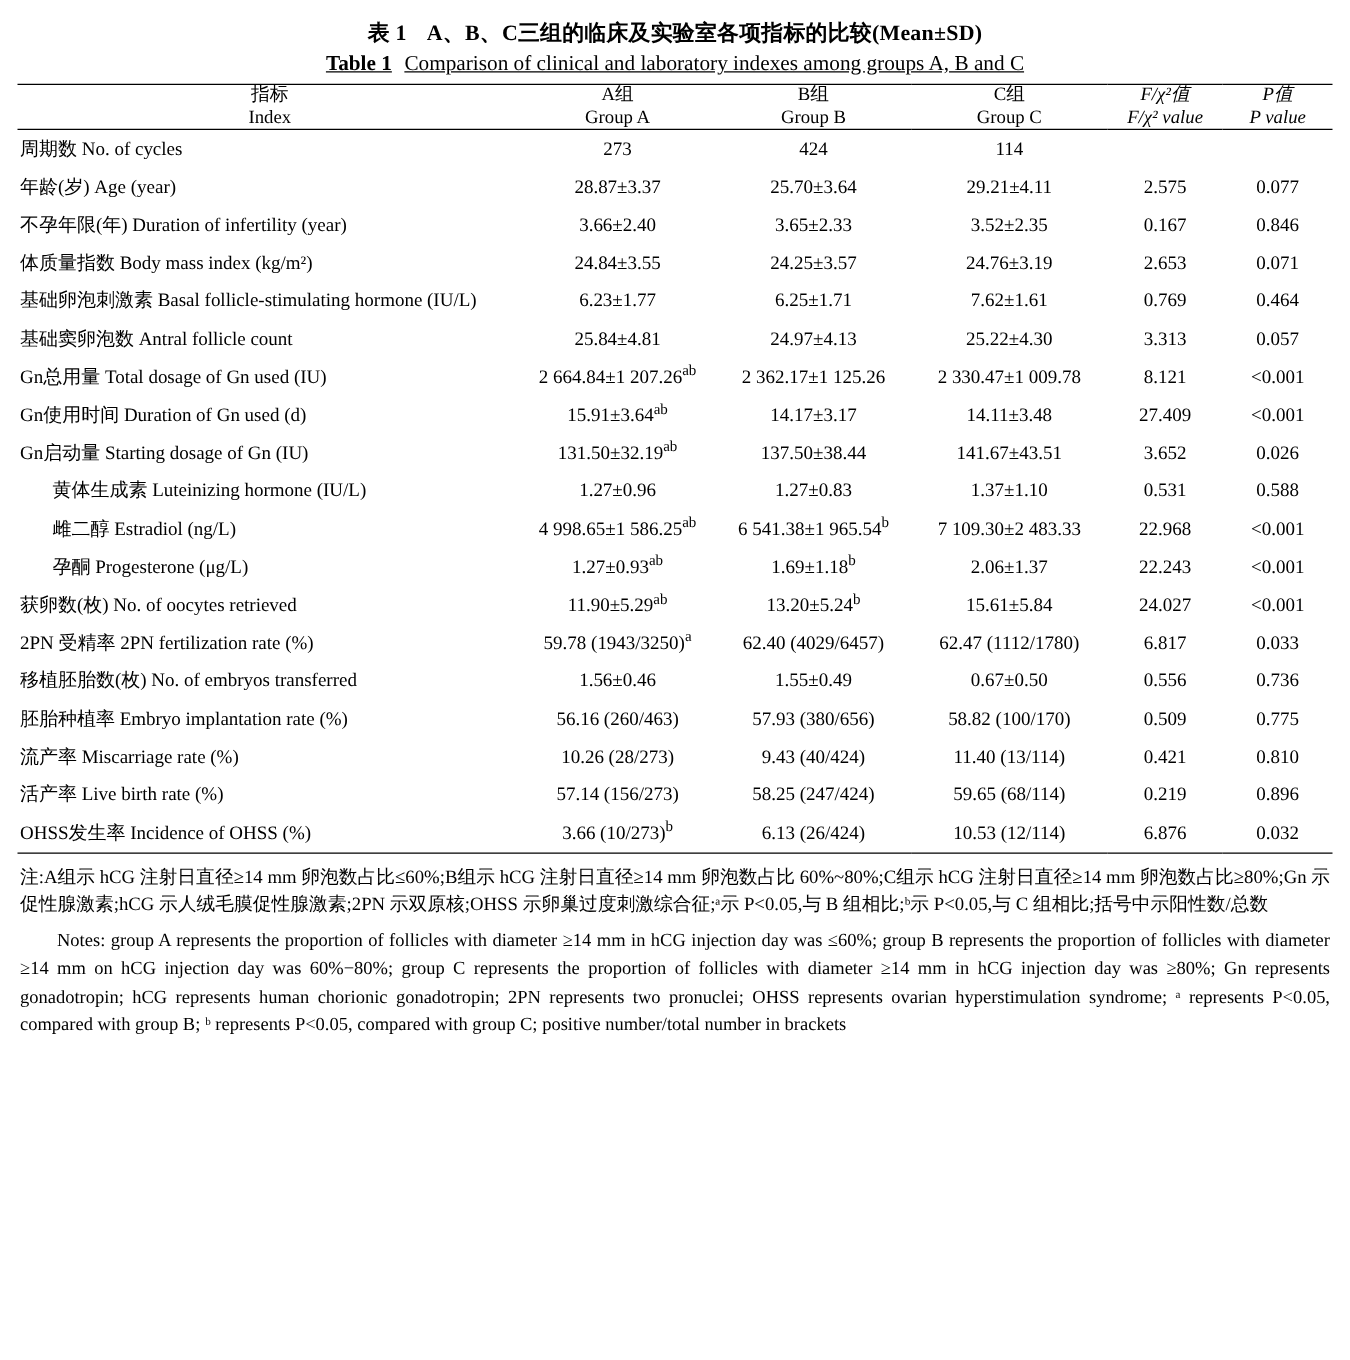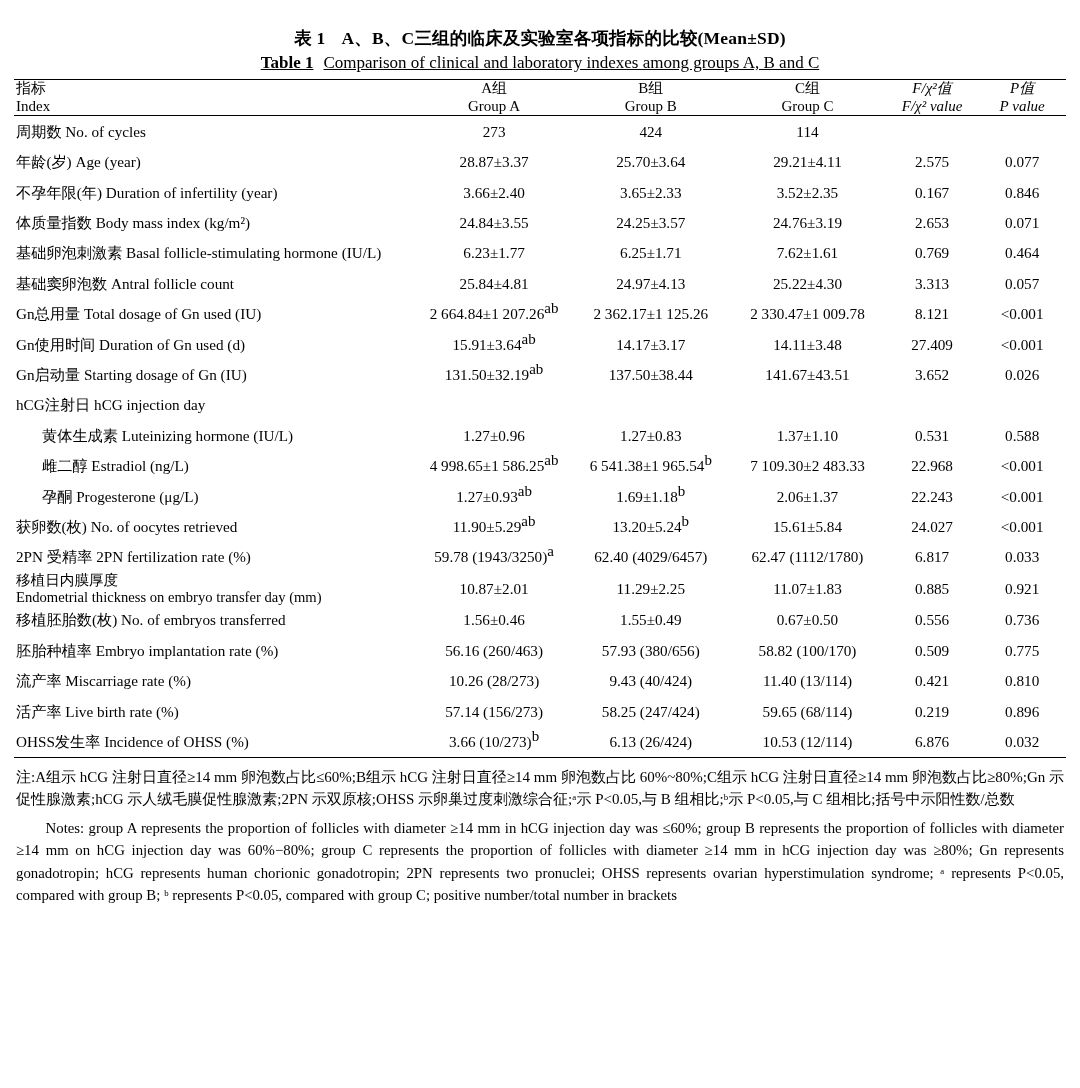--- a/index.html
+++ b/index.html
@@ -10,21 +10,20 @@
   body {
     width: 1080px;
     min-height: 1088px;
     font-family: "Liberation Serif", serif;
     color: #000000;
   }
   .page {
     width: 1080px;
     box-sizing: border-box;
     padding: 10px 14px 4px 14px;
-    margin-top: 12px;
   }
   .title-cn {
     text-align: center;
     font-size: 17.5px;
     font-weight: bold;
     letter-spacing: 0.2px;
     margin: 4px 0 3px 0;
   }
   .title-cn .tnum { margin-right: 16px; }
   .title-en {
@@ -45,21 +44,21 @@
   }
   .rule-top { border-top: 1.6px solid #000; }
   .rule-mid { border-top: 1.1px solid #000; }
   .rule-bot { border-bottom: 1.6px solid #000; }
   thead td {
     padding: 5px 0 5px 0;
     font-size: 15px;
     line-height: 1.18;
   }
   .hdr-index {
-    text-align: left;
+    text-align: center;
     padding-left: 2px !important;
   }
   .hdr-grp {
     text-align: center;
   }
   .hdr-line2 { }
   tbody td {
     height: 30.4px;
     line-height: 1.15;
   }
@@ -67,21 +66,21 @@
     text-align: left;
     padding-left: 2px;
     white-space: nowrap;
   }
   tbody td.val {
     text-align: center;
     white-space: nowrap;
   }
   .indent1 { padding-left: 28px !important; }
   .sup {
-    font-size: 15px;
+    font-size: 12px;
     vertical-align: super;
     line-height: 0;
   }
   .two-line {
     line-height: 1.12;
     font-size: 14.6px;
     white-space: normal !important;
   }
   .two-line .l1 { display:block; }
   .two-line .l2 { display:block; }
@@ -223,28 +222,20 @@
         </tr>
         <tr>
           <td class="idx">Gn启动量 Starting dosage of Gn (IU)</td>
           <td class="val">131.50±32.19<span class="sup">ab</span></td>
           <td class="val">137.50±38.44</td>
           <td class="val">141.67±43.51</td>
           <td class="val">3.652</td>
           <td class="val">0.026</td>
         </tr>
         <tr>
-          <td class="idx">hCG注射日 hCG injection day</td>
-          <td class="val"></td>
-          <td class="val"></td>
-          <td class="val"></td>
-          <td class="val"></td>
-          <td class="val"></td>
-        </tr>
-        <tr>
           <td class="idx indent1">黄体生成素 Luteinizing hormone (IU/L)</td>
           <td class="val">1.27±0.96</td>
           <td class="val">1.27±0.83</td>
           <td class="val">1.37±1.10</td>
           <td class="val">0.531</td>
           <td class="val">0.588</td>
         </tr>
         <tr>
           <td class="idx indent1">雌二醇 Estradiol (ng/L)</td>
           <td class="val">4 998.65±1 586.25<span class="sup">ab</span></td>
@@ -269,31 +260,20 @@
           <td class="val">24.027</td>
           <td class="val">&lt;0.001</td>
         </tr>
         <tr>
           <td class="idx">2PN 受精率 2PN fertilization rate (%)</td>
           <td class="val">59.78 (1943/3250)<span class="sup">a</span></td>
           <td class="val">62.40 (4029/6457)</td>
           <td class="val">62.47 (1112/1780)</td>
           <td class="val">6.817</td>
           <td class="val">0.033</td>
-        </tr>
-        <tr>
-          <td class="idx two-line">
-            <span class="l1">移植日内膜厚度</span>
-            <span class="l2">Endometrial thickness on embryo transfer day (mm)</span>
-          </td>
-          <td class="val">10.87±2.01</td>
-          <td class="val">11.29±2.25</td>
-          <td class="val">11.07±1.83</td>
-          <td class="val">0.885</td>
-          <td class="val">0.921</td>
         </tr>
         <tr>
           <td class="idx">移植胚胎数(枚) No. of embryos transferred</td>
           <td class="val">1.56±0.46</td>
           <td class="val">1.55±0.49</td>
           <td class="val">0.67±0.50</td>
           <td class="val">0.556</td>
           <td class="val">0.736</td>
         </tr>
         <tr>

